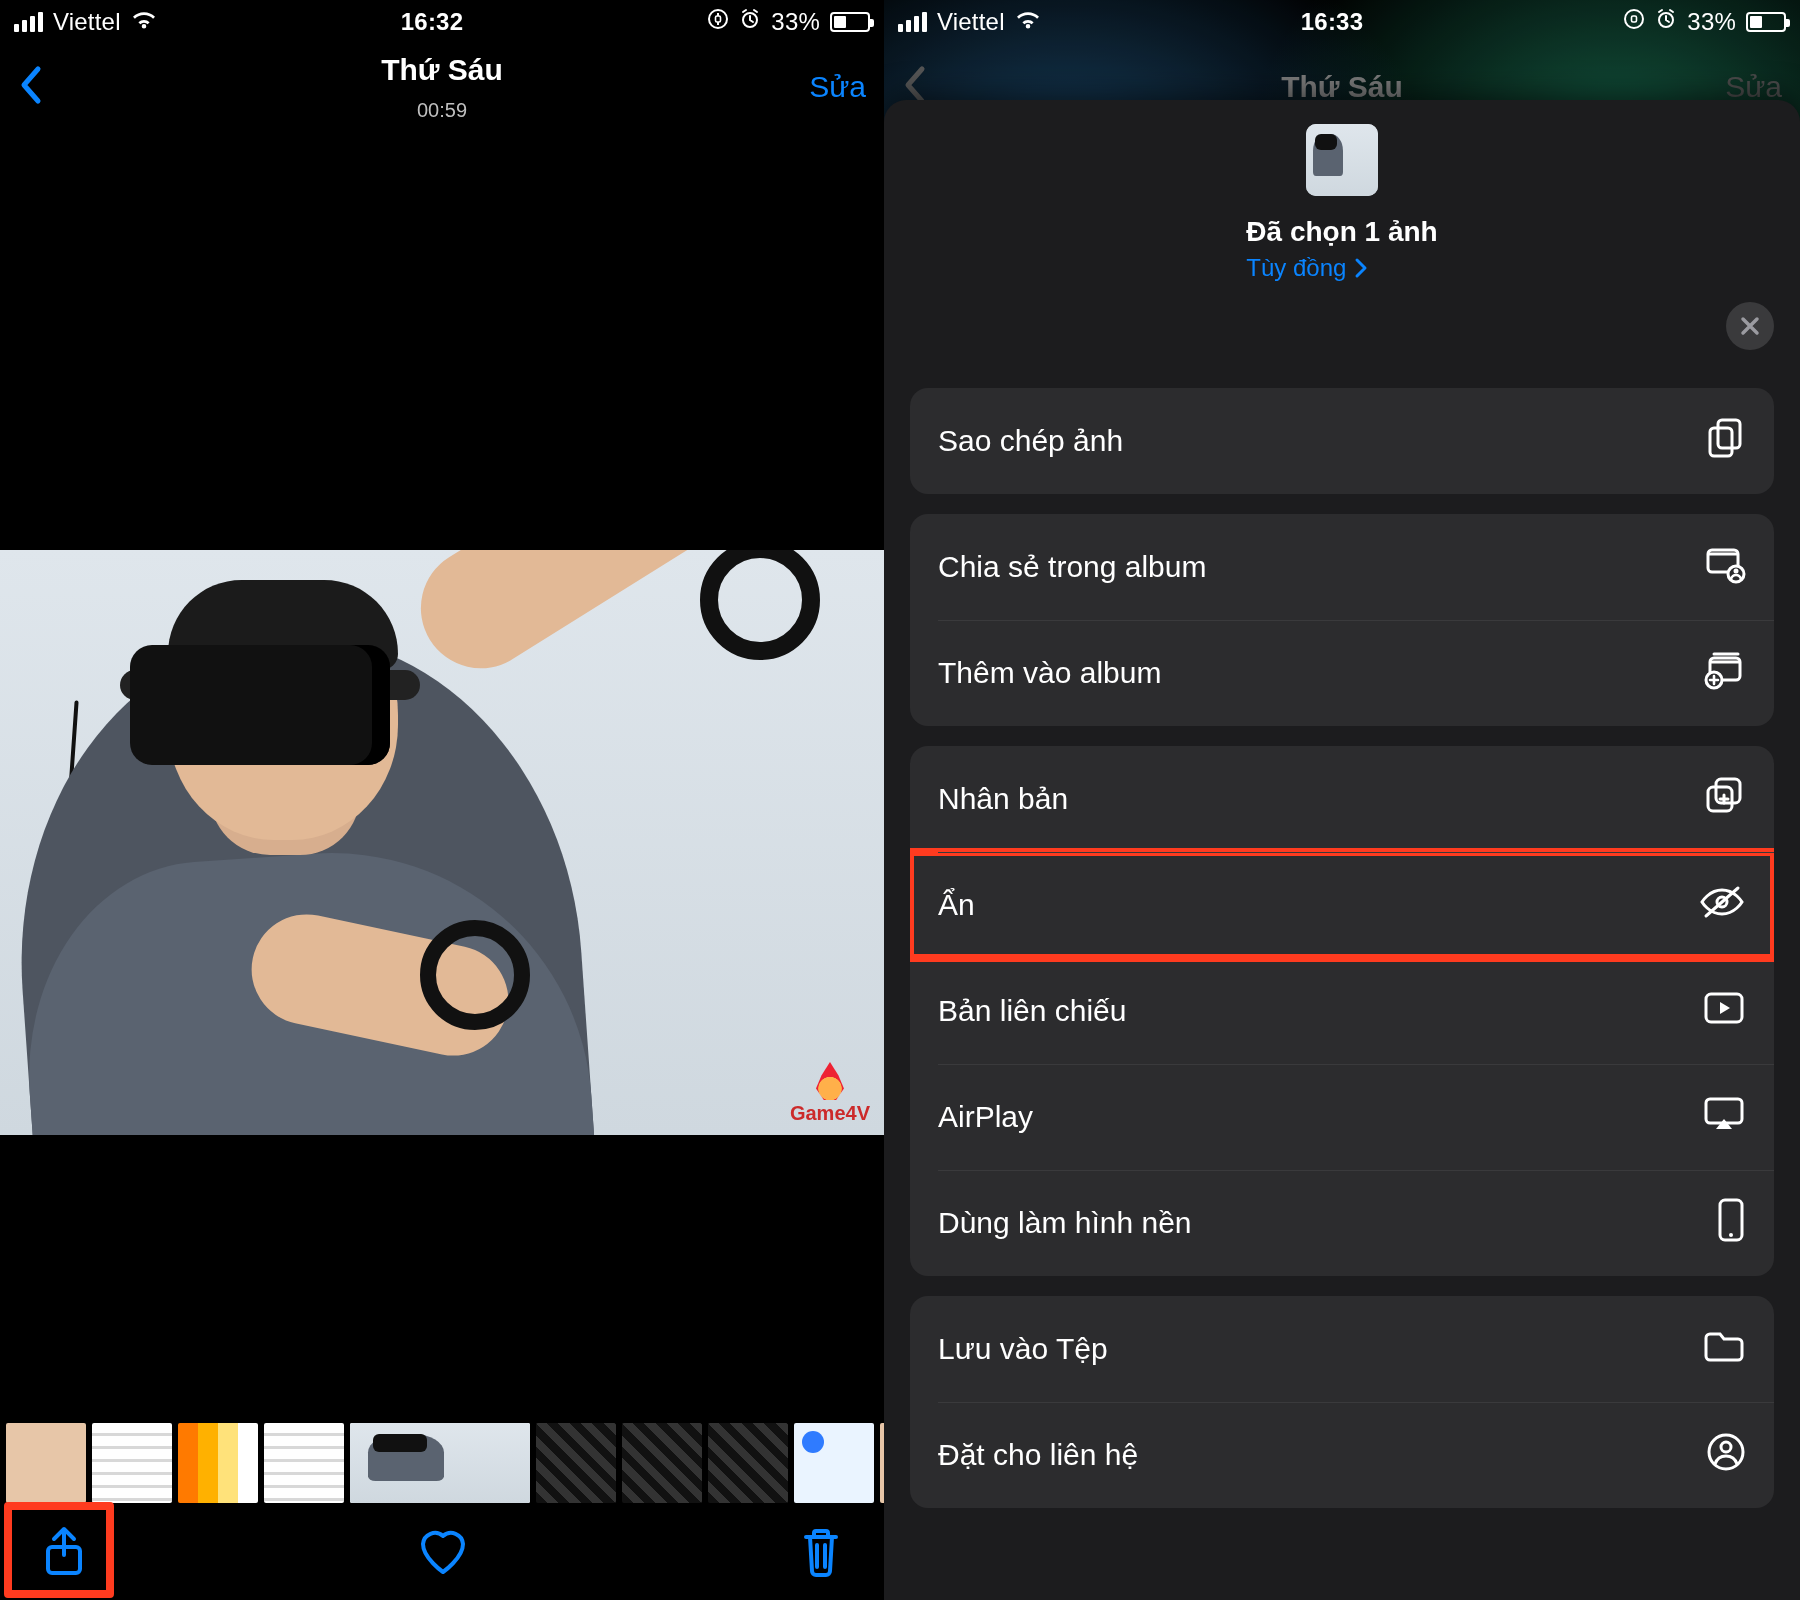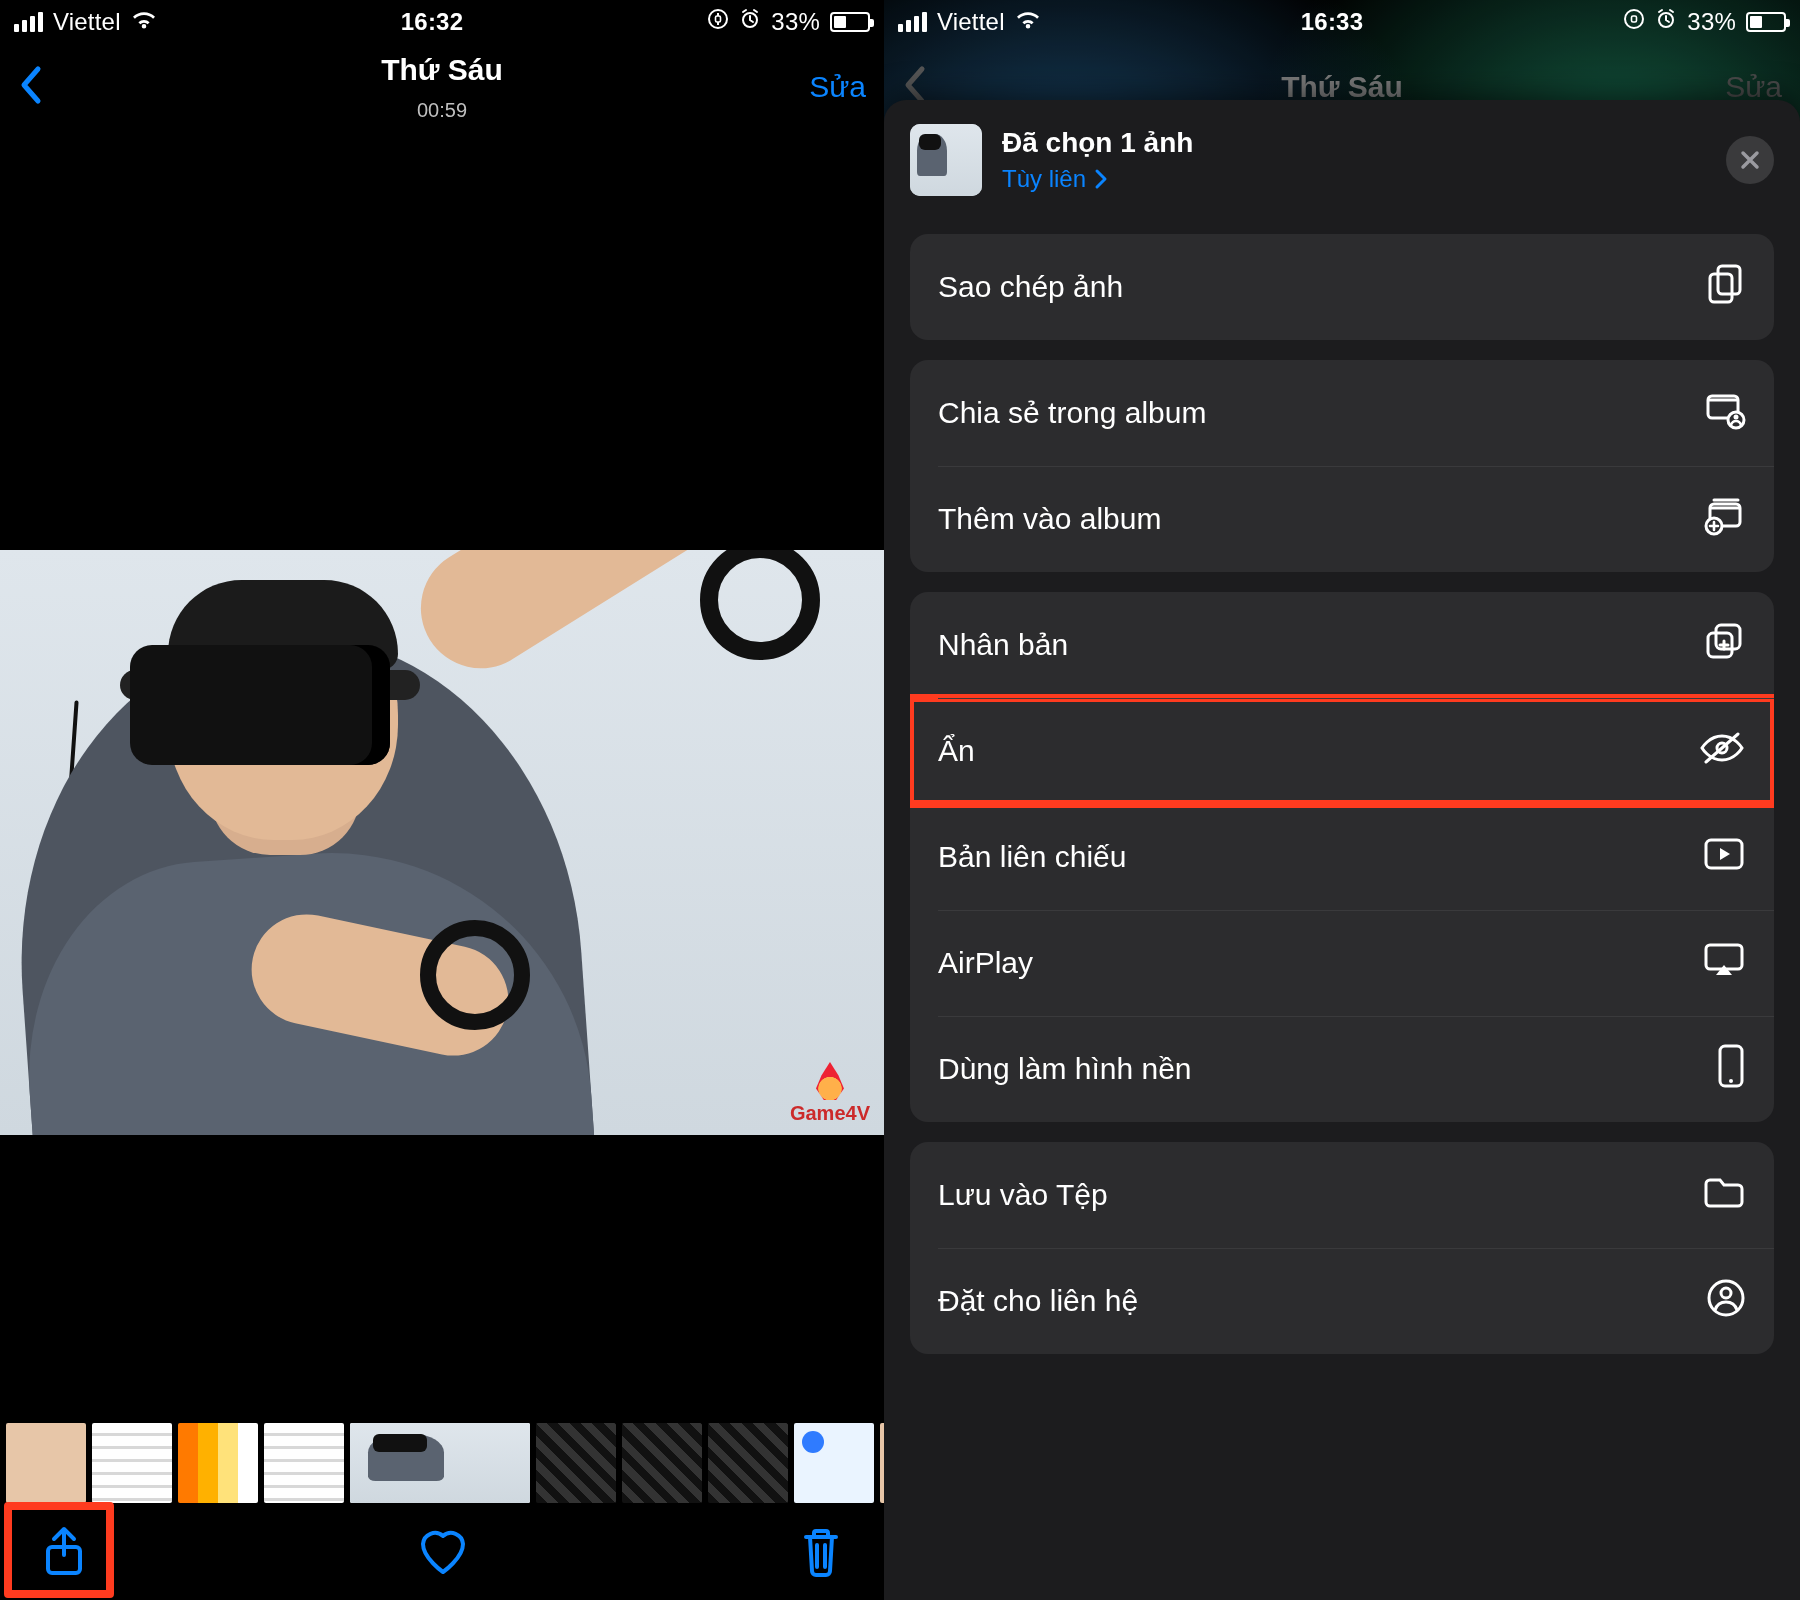--- a/index.html
+++ b/index.html
@@ -67,21 +67,21 @@
   .hl { position:absolute; border:8px solid #ff3b1f; border-radius:4px; pointer-events:none; }
 
   
   .backdrop { position:absolute; inset:0; background:
       radial-gradient(600px 400px at 20% 10%, #1a4668 0%, transparent 60%),
       radial-gradient(600px 400px at 80% 8%, #145a42 0%, transparent 60%),
       radial-gradient(700px 500px at 50% 30%, #10233a 0%, #000 70%);
       filter:brightness(.9);
   }
   .sheet { position:absolute; left:0; right:0; top:100px; bottom:0; border-radius:22px 22px 0 0; background:#1c1c1e; box-shadow:0 -4px 30px rgba(0,0,0,.6); overflow:hidden; }
-  .sheet-header { display:flex; align-items:center; gap:20px; padding:24px 26px 18px; }
+  .sheet-header { display:flex; align-items:center; gap:20px; padding:24px 26px 18px;flex-direction:column; }
   .sheet-thumb { width:72px; height:72px; border-radius:10px; overflow:hidden; background:#cfd8df; position:relative; flex:0 0 auto; }
   .sheet-thumb .mini-vr { position:absolute; inset:0; }
   .sheet-htxt .line1 { color:#fff; font-size:28px; font-weight:600; margin-bottom:6px; }
   .sheet-htxt .line2 { color:#0a84ff; font-size:24px; display:flex; align-items:center; gap:8px; }
   .sheet-close { margin-left:auto; width:48px; height:48px; border-radius:50%; background:#3a3a3c; display:flex; align-items:center; justify-content:center; color:#9a9aa0; }
 
   .group { margin:20px 26px 0; background:#2c2c2e; border-radius:18px; overflow:hidden; }
   .row { display:flex; align-items:center; justify-content:space-between; padding:0 28px; height:106px; color:#fff; font-size:30px; position:relative; }
   .row + .row::before { content:""; position:absolute; left:28px; right:0; top:0; height:1px; background:#3a3a3c; }
   .row .ricon { color:#fff; }
@@ -267,21 +267,21 @@
     </div>
 
     <div class="sheet">
       <div class="sheet-header">
         <div class="sheet-thumb">
             <div class="mini-vr"></div>
           </div>
         <div class="sheet-htxt">
           <div class="line1">Đã chọn 1 ảnh</div>
           <div class="line2">
-            <span>Tùy liên</span>
+            <span>Tùy đồng</span>
             <svg width="14" height="22" viewBox="0 0 14 22">
                 <path d="M3 3l8 8-8 8" fill="none" stroke="#0a84ff" stroke-width="3" stroke-linecap="round" stroke-linejoin="round"></path>
               </svg>
           </div>
         </div>
         <div class="sheet-close">
           <svg width="22" height="22" viewBox="0 0 22 22">
               <path d="M4 4l14 14M18 4 4 18" stroke="#9a9aa0" stroke-width="3.5" stroke-linecap="round"></path>
             </svg>
         </div>

